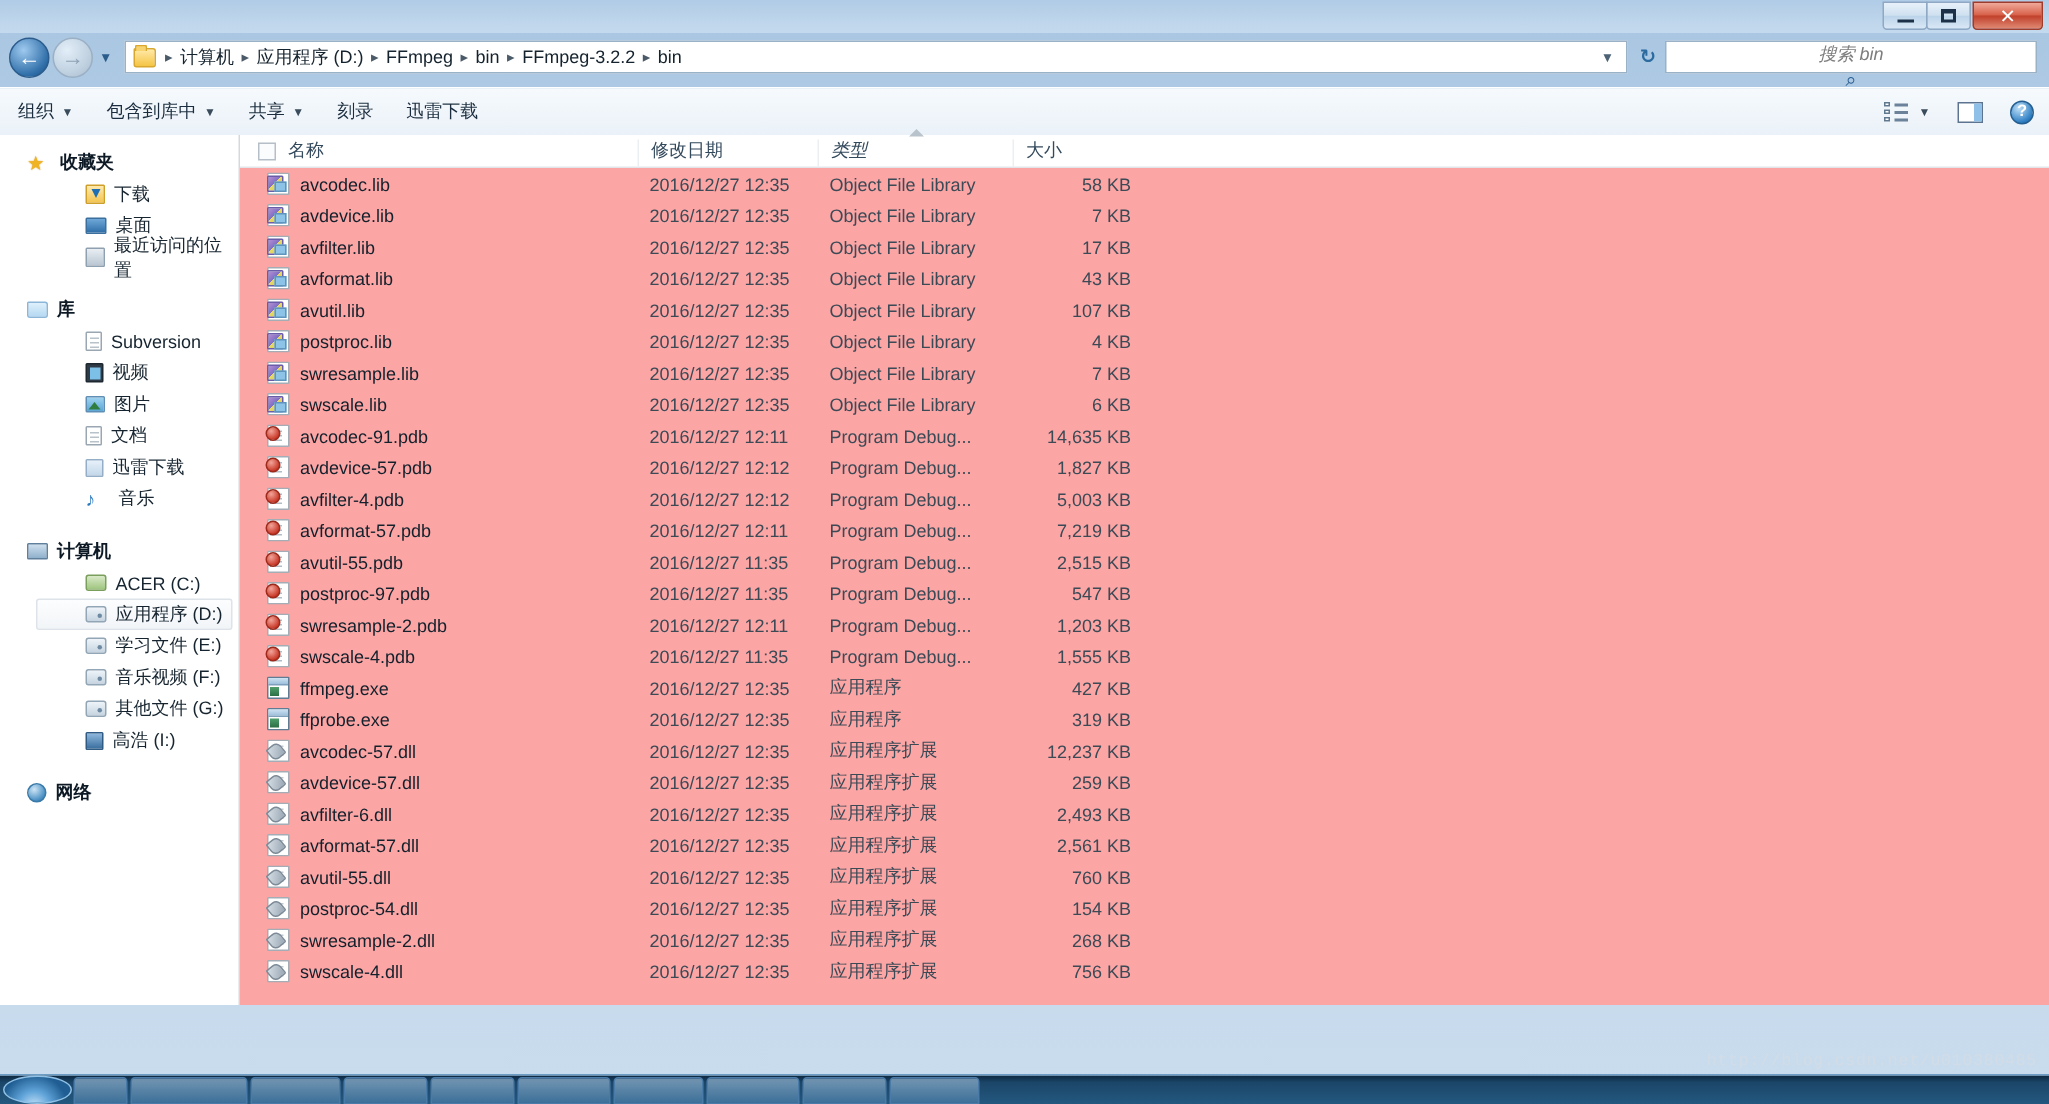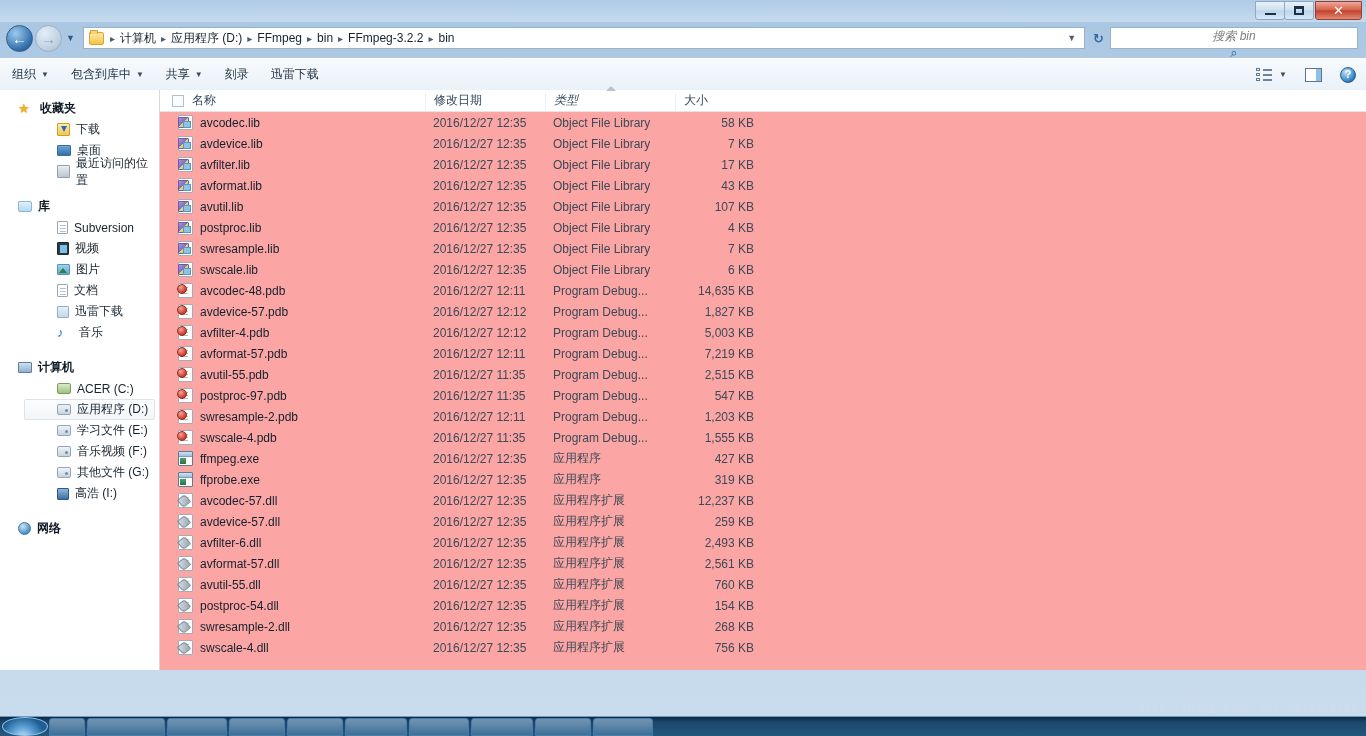--- a/index.html
+++ b/index.html
@@ -632,21 +632,21 @@
               <span class="fico fi-lib"></span>
               <span>swscale.lib</span>
             </div>
             <div class="cell date">2016/12/27 12:35</div>
             <div class="cell type">Object File Library</div>
             <div class="cell size">6 KB</div>
           </div>
           <div class="row">
             <div class="cell name">
               <span class="fico fi-pdb"></span>
-              <span>avcodec-48.pdb</span>
+              <span>avcodec-91.pdb</span>
             </div>
             <div class="cell date">2016/12/27 12:11</div>
             <div class="cell type">Program Debug...</div>
             <div class="cell size">14,635 KB</div>
           </div>
           <div class="row">
             <div class="cell name">
               <span class="fico fi-pdb"></span>
               <span>avdevice-57.pdb</span>
             </div>

